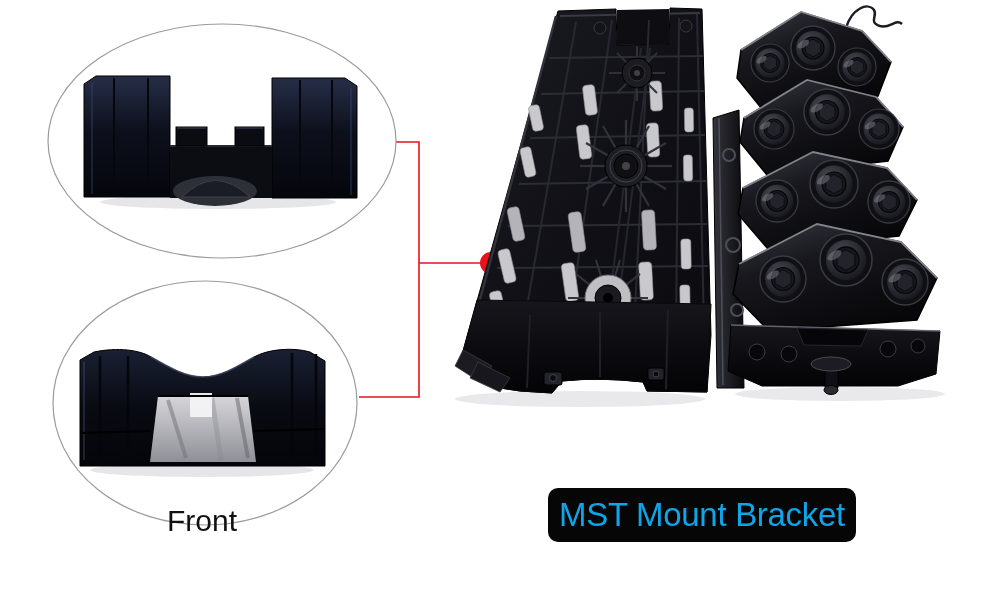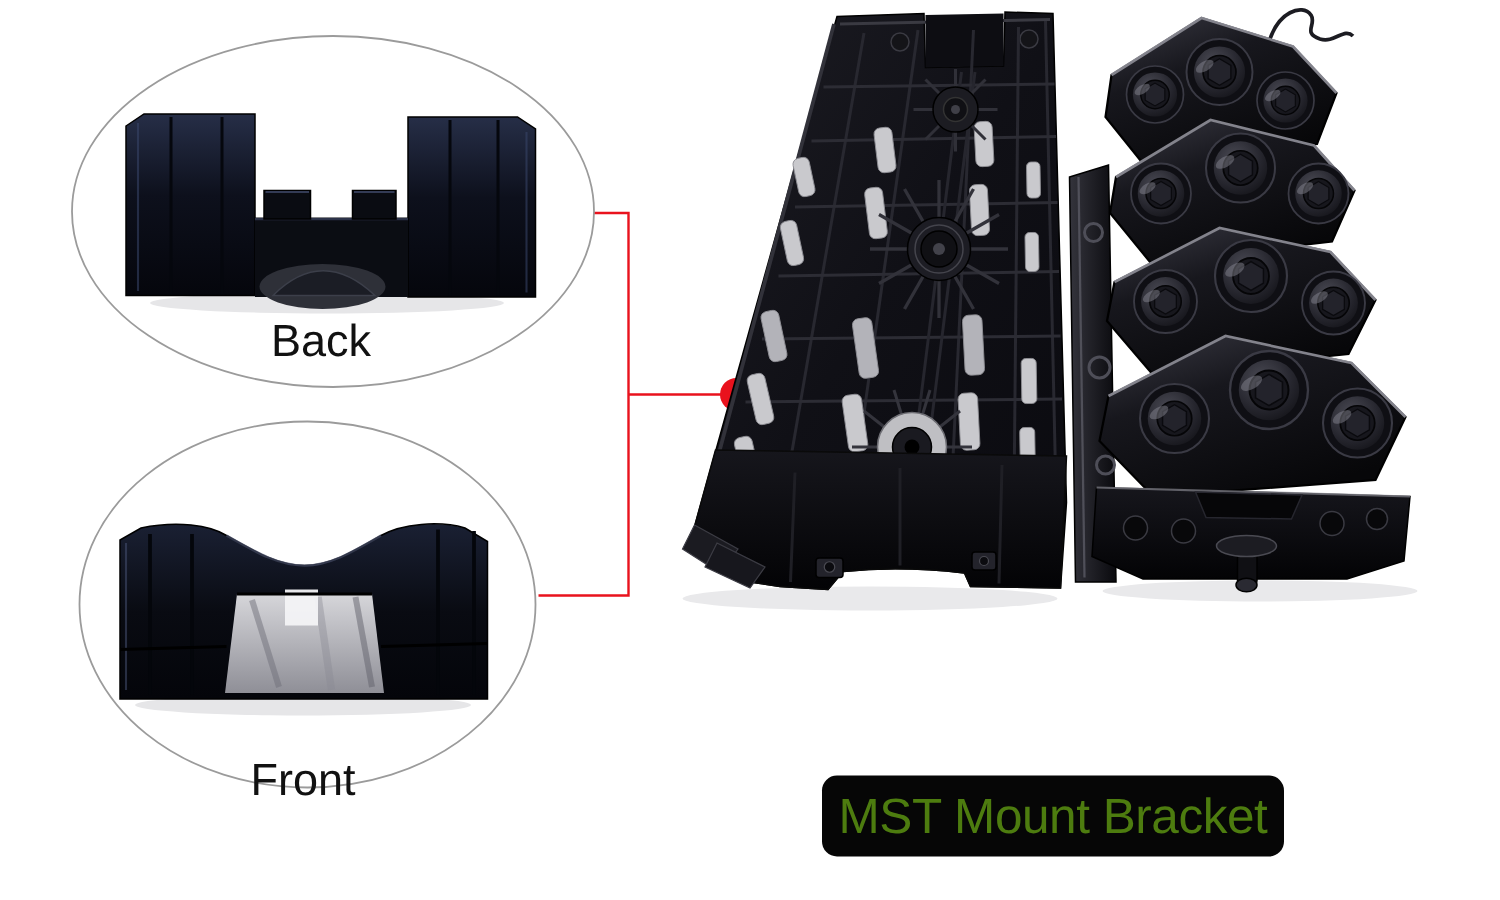--- a/index.html
+++ b/index.html
@@ -306,19 +306,18 @@
     <circle cx="918" cy="346" r="7" fill="#08080a" stroke="#3a3a42"></circle>
 
     <g>
       <rect x="825" y="362" width="13" height="28" rx="3" fill="#101014" stroke="#000"></rect>
       <ellipse cx="831" cy="364" rx="20" ry="7" fill="#1c1c22" stroke="#4a4a52"></ellipse>
       <ellipse cx="831" cy="390" rx="7" ry="4.5" fill="#2a2a32" stroke="#000"></ellipse>
     </g>
   </g>
 </svg>
 
-  <div class="view-label back-label">Back</div>
   <div class="view-label front-label">Front</div>
 
-  <div class="tag" style="background-color: rgb(6, 6, 6); color: #4d7c0f; margin-top: 29px;">
+  <div class="tag" style="background-color: rgb(6, 6, 6); color: #0ea5e9;">
     <span>MST Mount Bracket</span>
   </div>
 </div>
 
 </body></html>

